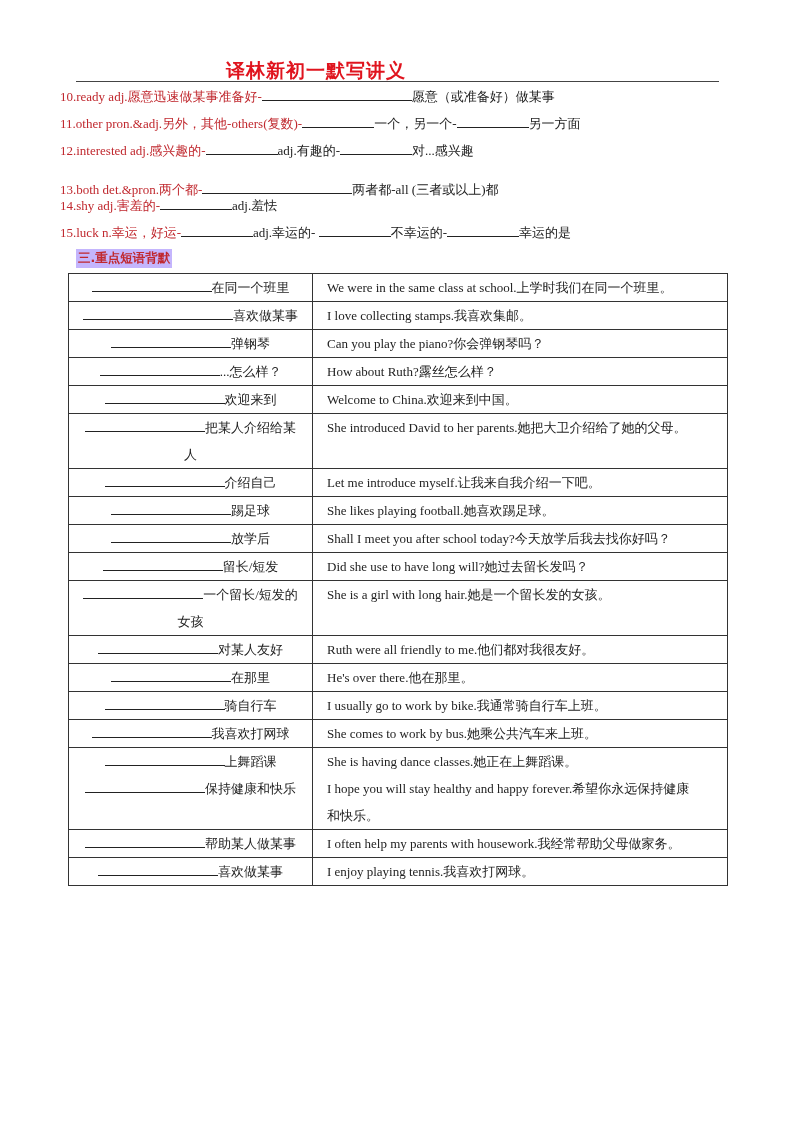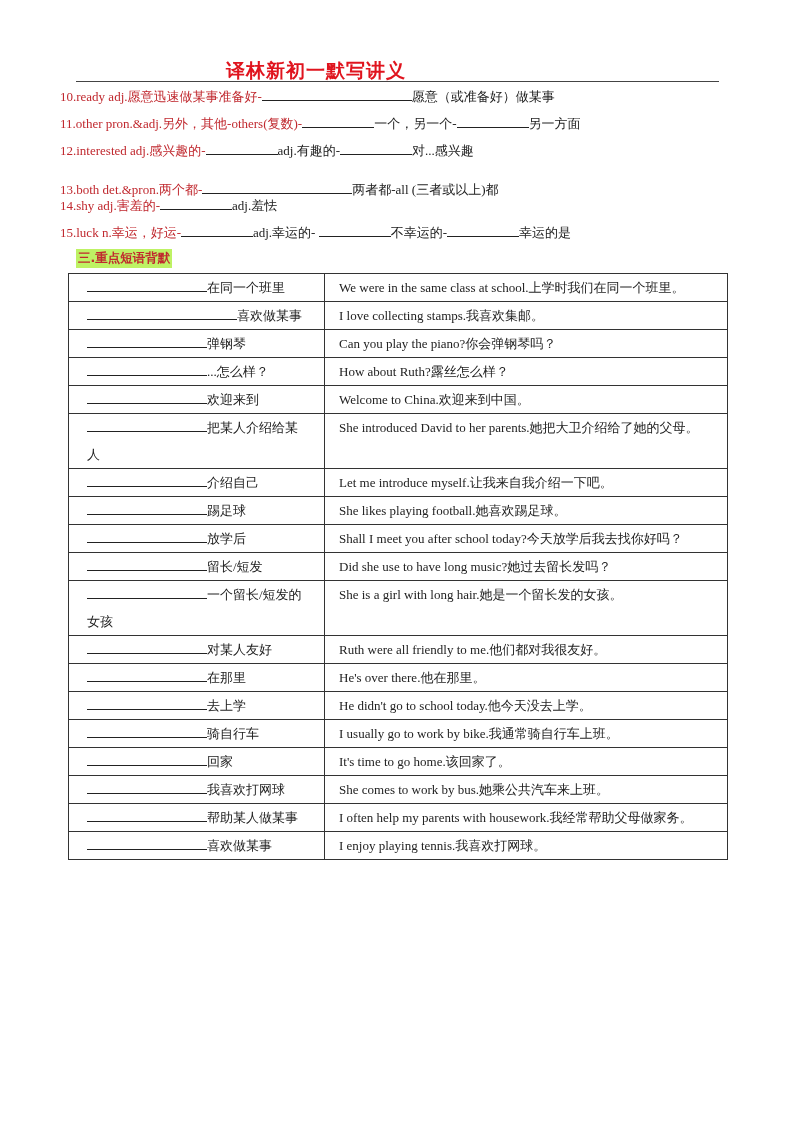--- a/index.html
+++ b/index.html
@@ -2,24 +2,24 @@
 <html><head>
 <meta charset="utf-8">
 <style>
   html, body { margin:0; padding:0; background:#ffffff; }
   body { width:793px; height:1122px; position:relative; font-family:"Liberation Serif","DejaVu Serif",serif; color:#222; }
   .title { position:absolute; top:58px; left:0; width:632px; text-align:center; font-size:19px; font-weight:bold; color:#e0141e; font-family:"DejaVu Sans",sans-serif; letter-spacing:1px; }
   .rule { position:absolute; top:81px; left:76px; width:643px; height:0; border-top:1px solid #444; }
   .vocab { position:absolute; left:60px; font-size:13px; white-space:nowrap; }
   .vocab .red { color:#c0282e; }
   .blank { display:inline-block; border-bottom:1px solid #222; height:12px; vertical-align:baseline; }
-  .section { position:absolute; top:249px; left:76px; background:#bef264; color:#c0282e; font-weight:bold; font-size:12.5px; padding:1px 2px; font-family:"DejaVu Sans",sans-serif; }
+  .section { position:absolute; top:249px; left:76px; background:#c4b5fd; color:#c0282e; font-weight:bold; font-size:12.5px; padding:1px 2px; font-family:"DejaVu Sans",sans-serif; }
   table { position:absolute; top:273px; left:68px; width:660px; border-collapse:collapse; font-size:13px; }
   td { border:1px solid #333; vertical-align:top; padding:0 6px; line-height:27px; }
-  td.l { width:231px; padding-left:18px; }
+  td.l { width:231px; padding-left:6px;text-align:center; }
   td.r { padding-left:14px; }
   .lblank { display:inline-block; width:120px; border-bottom:1px solid #222; height:12px; }
   .lblank.wide { width:150px; }
 </style>
 </head>
 <body>
 
 <div class="title">译林新初一默写讲义</div>
 <div class="rule"></div>
 
@@ -107,21 +107,21 @@
         </td>
         <td class="r">
           <div>Shall I meet you after school today?今天放学后我去找你好吗？</div>
         </td>
       </tr>
       <tr>
         <td class="l">
           <div><span class="lblank"></span><span>留长/短发</span></div>
         </td>
         <td class="r">
-          <div>Did she use to have long music?她过去留长发吗？</div>
+          <div>Did she use to have long will?她过去留长发吗？</div>
         </td>
       </tr>
       <tr>
         <td class="l">
           <div><span class="lblank"></span><span>一个留长/短发的</span></div>
           <div>女孩</div>
         </td>
         <td class="r">
           <div>She is a girl with long hair.她是一个留长发的女孩。</div>
         </td>
@@ -137,48 +137,43 @@
       <tr>
         <td class="l">
           <div><span class="lblank"></span><span>在那里</span></div>
         </td>
         <td class="r">
           <div>He's over there.他在那里。</div>
         </td>
       </tr>
       <tr>
         <td class="l">
-          <div><span class="lblank"></span><span>去上学</span></div>
-        </td>
-        <td class="r">
-          <div>He didn't go to school today.他今天没去上学。</div>
-        </td>
-      </tr>
-      <tr>
-        <td class="l">
           <div><span class="lblank"></span><span>骑自行车</span></div>
         </td>
         <td class="r">
           <div>I usually go to work by bike.我通常骑自行车上班。</div>
         </td>
       </tr>
       <tr>
         <td class="l">
-          <div><span class="lblank"></span><span>回家</span></div>
+          <div><span class="lblank"></span><span>我喜欢打网球</span></div>
         </td>
         <td class="r">
-          <div>It's time to go home.该回家了。</div>
+          <div>She comes to work by bus.她乘公共汽车来上班。</div>
         </td>
       </tr>
       <tr>
         <td class="l">
-          <div><span class="lblank"></span><span>我喜欢打网球</span></div>
+          <div><span class="lblank"></span><span>上舞蹈课</span></div>
+          <div><span class="lblank"></span><span>保持健康和快乐</span></div>
         </td>
         <td class="r">
-          <div>She comes to work by bus.她乘公共汽车来上班。</div>
+          <div>She is having dance classes.她正在上舞蹈课。</div>
+          <div>I hope you will stay healthy and happy forever.希望你永远保持健康</div>
+          <div>和快乐。</div>
         </td>
       </tr>
       <tr>
         <td class="l">
           <div><span class="lblank"></span><span>帮助某人做某事</span></div>
         </td>
         <td class="r">
           <div>I often help my parents with housework.我经常帮助父母做家务。</div>
         </td>
       </tr>

